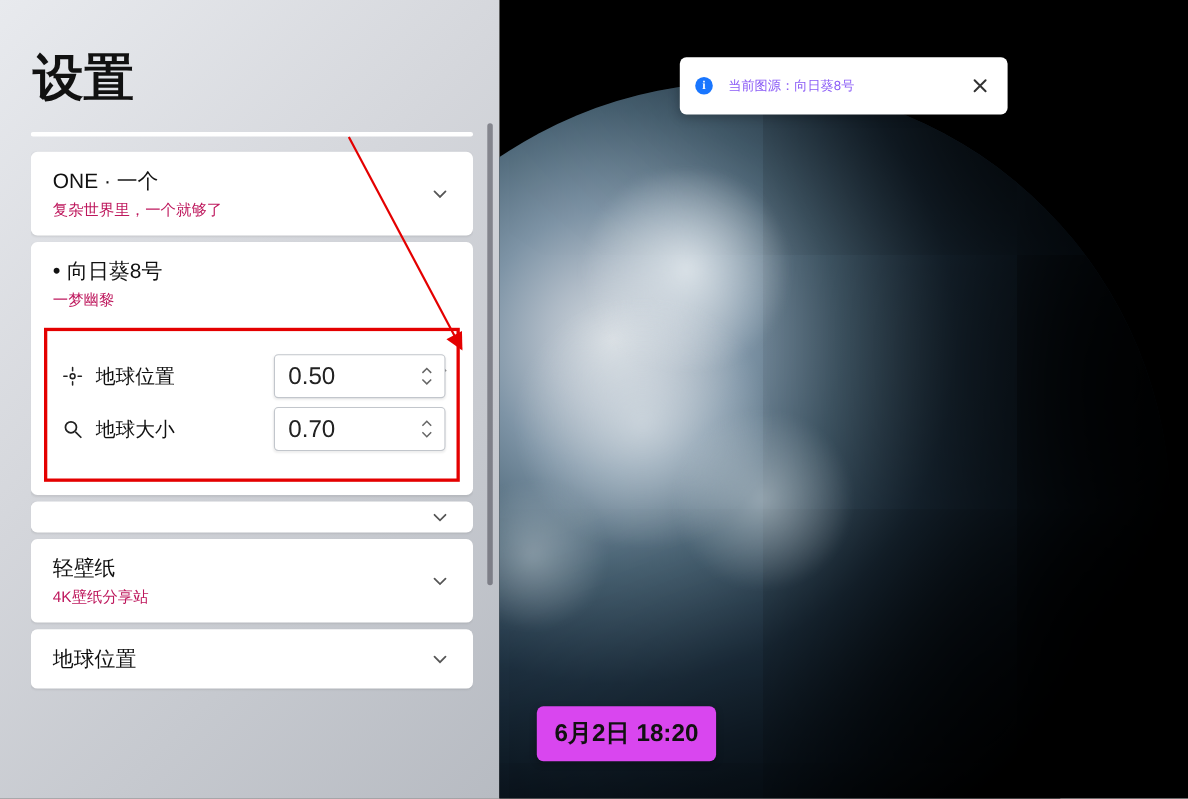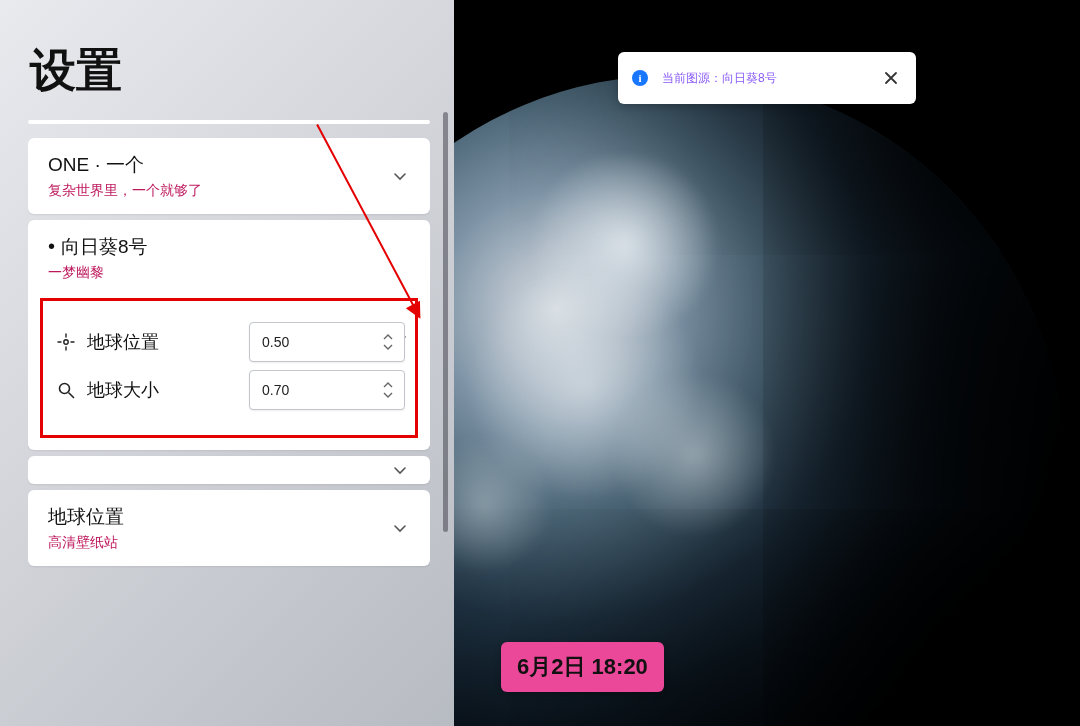--- a/index.html
+++ b/index.html
@@ -68,21 +68,21 @@
   }
   .setting-row .label {
     flex: 0 0 auto; font-size: 18px; color: #111; margin-left: 8px;
   }
   .setting-row .spacer { flex: 1; }
   .setting-row .numbox {
     width: 156px; height: 40px;
     border: 1px solid #c2c6cc; border-radius: 4px;
     background: #fff;
     padding: 0 30px 0 12px;
-    font-size: 14px; color: #222;
+    font-size: 22px; color: #222;
     position: relative; display: flex; align-items: center;
     box-shadow: 0 1px 2px rgba(0,0,0,.07);
   }
   .setting-row .numbox .stepper {
     position: absolute; right: 8px; top: 50%; transform: translateY(-50%);
     width: 14px; height: 22px;
     display: flex; flex-direction: column; justify-content: center; gap: 2px;
   }
   .stepper svg { display: block; }
 
@@ -138,22 +138,22 @@
     width: 16px; height: 16px; border-radius: 50%;
     background: #1976ff; display:flex; align-items:center; justify-content:center;
   }
   .toast .info-ic span { color:#fff; font-size:11px; font-weight:700; font-family: serif; }
   .toast .txt { font-size: 12px; color: #8b5cf6; }
   .toast .close { margin-left: auto; width: 18px; height: 18px; cursor: pointer; }
   .toast .close svg { display:block; }
 
   .clock {
     position: absolute;
-    left: 47px; bottom: 34px;
-    background: #ec4899;
+    left: 34px; bottom: 34px;
+    background: #d946ef;
     border-radius: 6px;
     padding: 10px 16px;
     font-size: 22px; font-weight: 700; color: #111;
     box-shadow: 0 2px 6px rgba(0,0,0,.25);
   }
 </style>
 </head>
 <body>
 
 <div class="left">
@@ -236,24 +236,32 @@
     </div>
 
     <div class="card">
       <div class="chevron">
         <svg viewBox="0 0 16 16">
             <path d="M3 6l5 5 5-5" stroke="#555" stroke-width="1.6" fill="none" stroke-linecap="round"></path>
           </svg>
       </div>
     </div>
 
+    <div class="card">
+      <div class="title">轻壁纸</div>
+      <div class="subtitle">4K壁纸分享站</div>
+      <div class="chevron">
+        <svg viewBox="0 0 16 16">
+            <path d="M3 6l5 5 5-5" stroke="#555" stroke-width="1.6" fill="none" stroke-linecap="round"></path>
+          </svg>
+      </div>
+    </div>
 
     <div class="card">
       <div class="title">地球位置</div>
-      <div class="subtitle">高清壁纸站</div>
       <div class="chevron">
         <svg viewBox="0 0 16 16">
             <path d="M3 6l5 5 5-5" stroke="#555" stroke-width="1.6" fill="none" stroke-linecap="round"></path>
           </svg>
       </div>
     </div>
 
   </div>
 
   <div class="arrow"></div>

